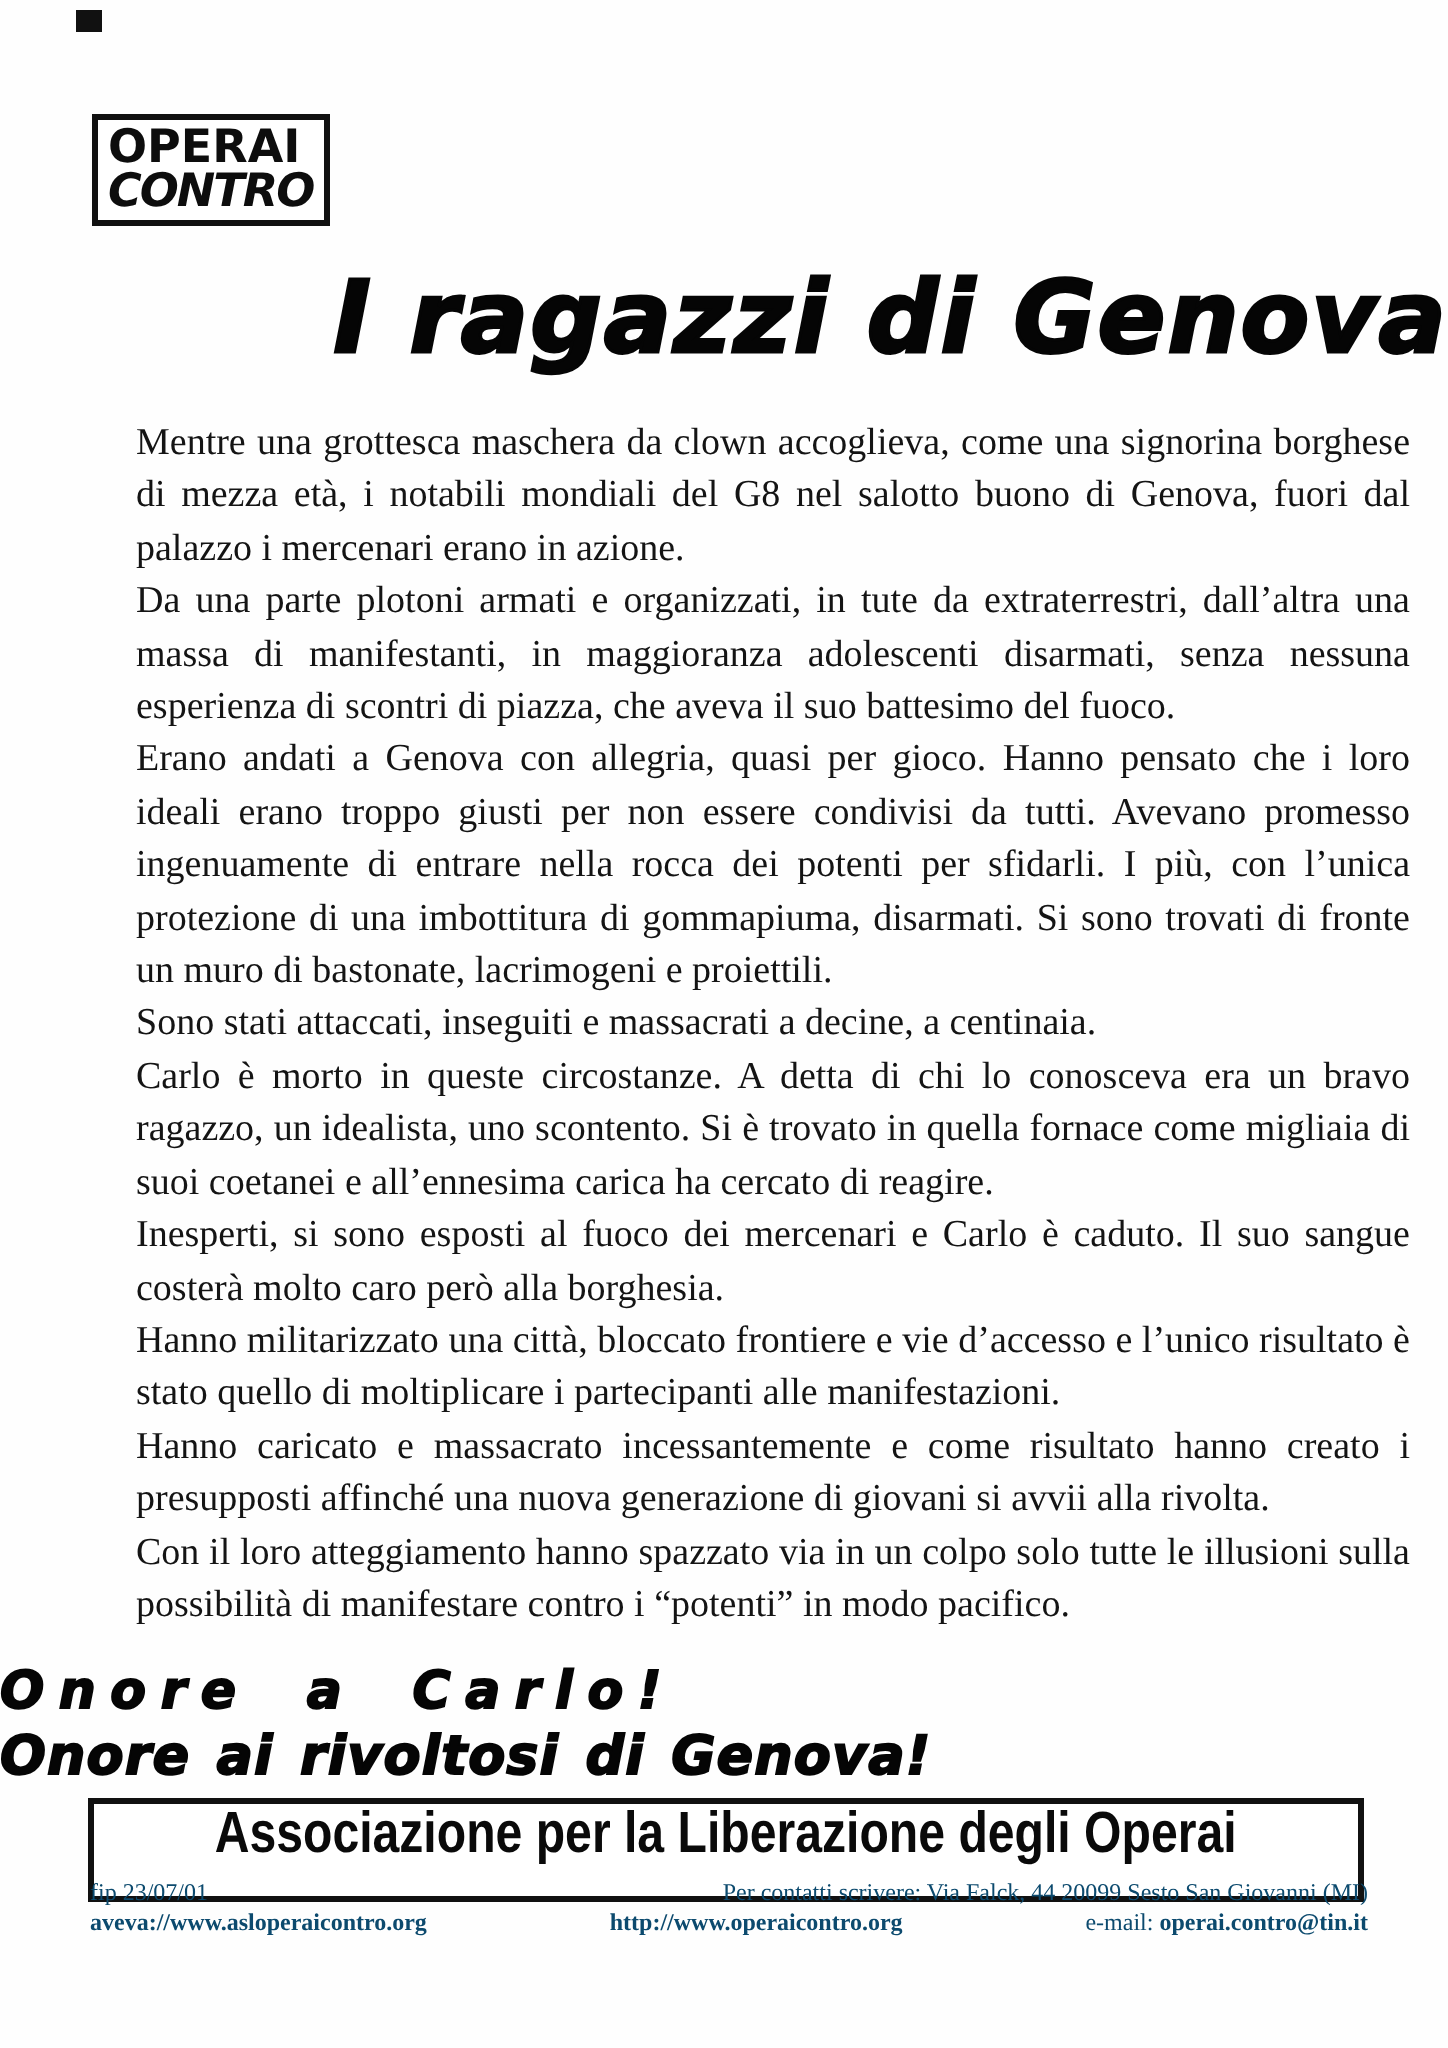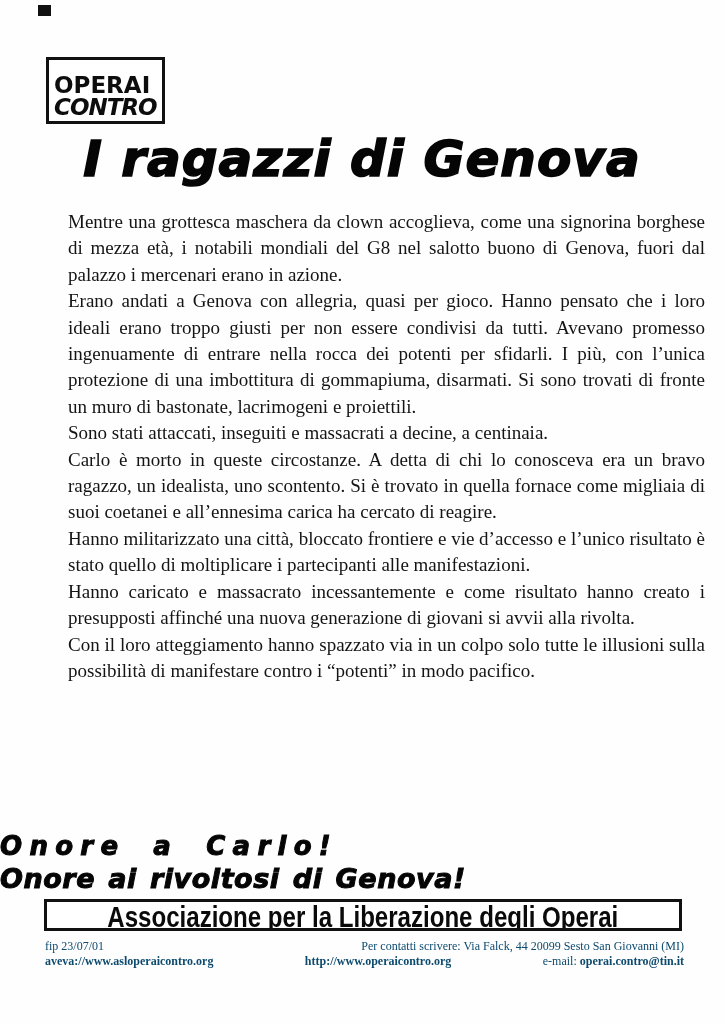--- a/index.html
+++ b/index.html
@@ -17,21 +17,21 @@
   .corner-mark {
     position: absolute;
     left: 38px; top: 5px;
     width: 13px; height: 11px;
     background: #111;
   }
   .logo-box {
     position: absolute;
     left: 46px; top: 57px;
     border: 3px solid #111;
-    padding: 15px 5px 2px 5px;
+    padding: 4px 5px 2px 5px;
     background: #fff;
     display: inline-block;
     line-height: 0.95;
     text-align: left;
   }
   .logo-line {
     font-family: "DejaVu Sans", sans-serif;
     font-weight: 900;
     font-size: 23px;
     letter-spacing: 0px;
@@ -39,21 +39,21 @@
     white-space: nowrap;
   }
   .logo-line.italic {
     font-style: italic;
     letter-spacing: -1px;
   }
   .title {
     position: absolute;
     left: 0; right: 0;
     top: 130px;
-    text-align: center;
+    text-align: right;
     font-family: "DejaVu Sans", sans-serif;
     font-style: italic;
     font-weight: 900;
     font-size: 50px;
     letter-spacing: 1px;
     color: #050505;
     -webkit-text-stroke: 1.6px #050505;
     white-space: nowrap;
   }
   .body-text {
@@ -93,21 +93,21 @@
     word-spacing: 0.12em;
     -webkit-text-stroke: 1px #050505;
     white-space: nowrap;
     margin-top: 2px;
   }
   .banner-box {
     position: absolute;
     left: 44px;
     top: 899px;
     width: 638px;
-    height: 32px;
+    height: 52px;
     border: 3px solid #111;
     background: #fff;
     text-align: center;
     overflow: hidden;
   }
   .banner-text {
     display: inline-block;
     font-family: "Liberation Sans", sans-serif;
     font-weight: bold;
     font-size: 29px;
@@ -143,23 +143,25 @@
 
   <div class="logo-box">
     <div class="logo-line">OPERAI</div>
     <div class="logo-line italic">CONTRO</div>
   </div>
 
   <h1 class="title">I ragazzi di Genova</h1>
 
   <div class="body-text">
     <p>Mentre una grottesca maschera da clown accoglieva, come una signorina borghese di mezza età, i notabili mondiali del G8 nel salotto buono di Genova, fuori dal palazzo i mercenari erano in azione.</p>
+    <p>Da una parte plotoni armati e organizzati, in tute da extraterrestri, dall’altra una massa di manifestanti, in maggioranza adolescenti disarmati, senza nessuna esperienza di scontri di piazza, che aveva il suo battesimo del fuoco.</p>
     <p>Erano andati a Genova con allegria, quasi per gioco. Hanno pensato che i loro ideali erano troppo giusti per non essere condivisi da tutti. Avevano promesso ingenuamente di entrare nella rocca dei potenti per sfidarli. I più, con l’unica protezione di una imbottitura di gommapiuma, disarmati. Si sono trovati di fronte un muro di bastonate, lacrimogeni e proiettili.</p>
     <p>Sono stati attaccati, inseguiti e massacrati a decine, a centinaia.</p>
     <p>Carlo è morto in queste circostanze. A detta di chi lo conosceva era un bravo ragazzo, un idealista, uno scontento. Si è trovato in quella fornace come migliaia di suoi coetanei e all’ennesima carica ha cercato di reagire.</p>
+    <p>Inesperti, si sono esposti al fuoco dei mercenari e Carlo è caduto. Il suo sangue costerà molto caro però alla borghesia.</p>
     <p>Hanno militarizzato una città, bloccato frontiere e vie d’accesso e l’unico risultato è stato quello di moltiplicare i partecipanti alle manifestazioni.</p>
     <p>Hanno caricato e massacrato incessantemente e come risultato hanno creato i presupposti affinché una nuova generazione di giovani si avvii alla rivolta.</p>
     <p>Con il loro atteggiamento hanno spazzato via in un colpo solo tutte le illusioni sulla possibilità di manifestare contro i “potenti” in modo pacifico.</p>
 
   </div>
 
   <div class="honor">
     <div class="honor-line-1">Onore a Carlo!</div>
     <div class="honor-line-2">Onore ai rivoltosi di Genova!</div>
   </div>

